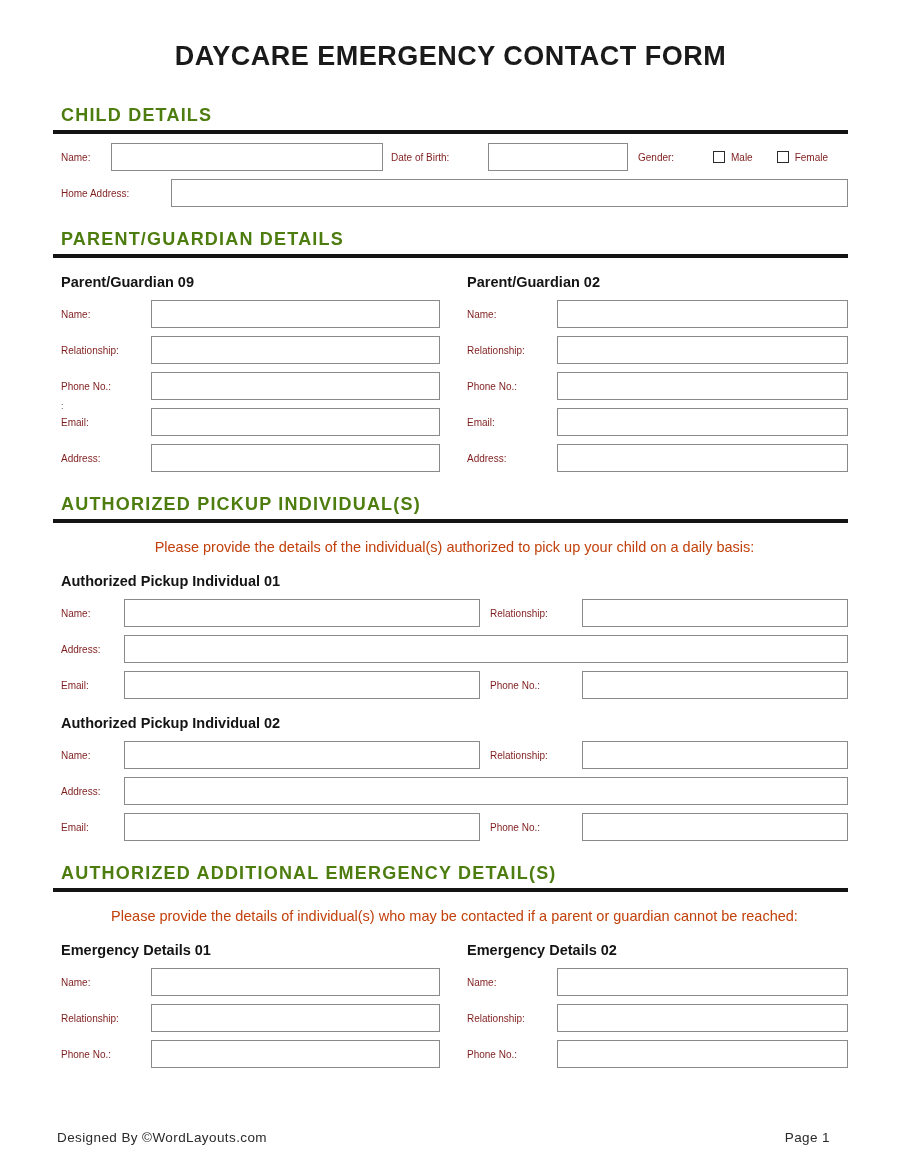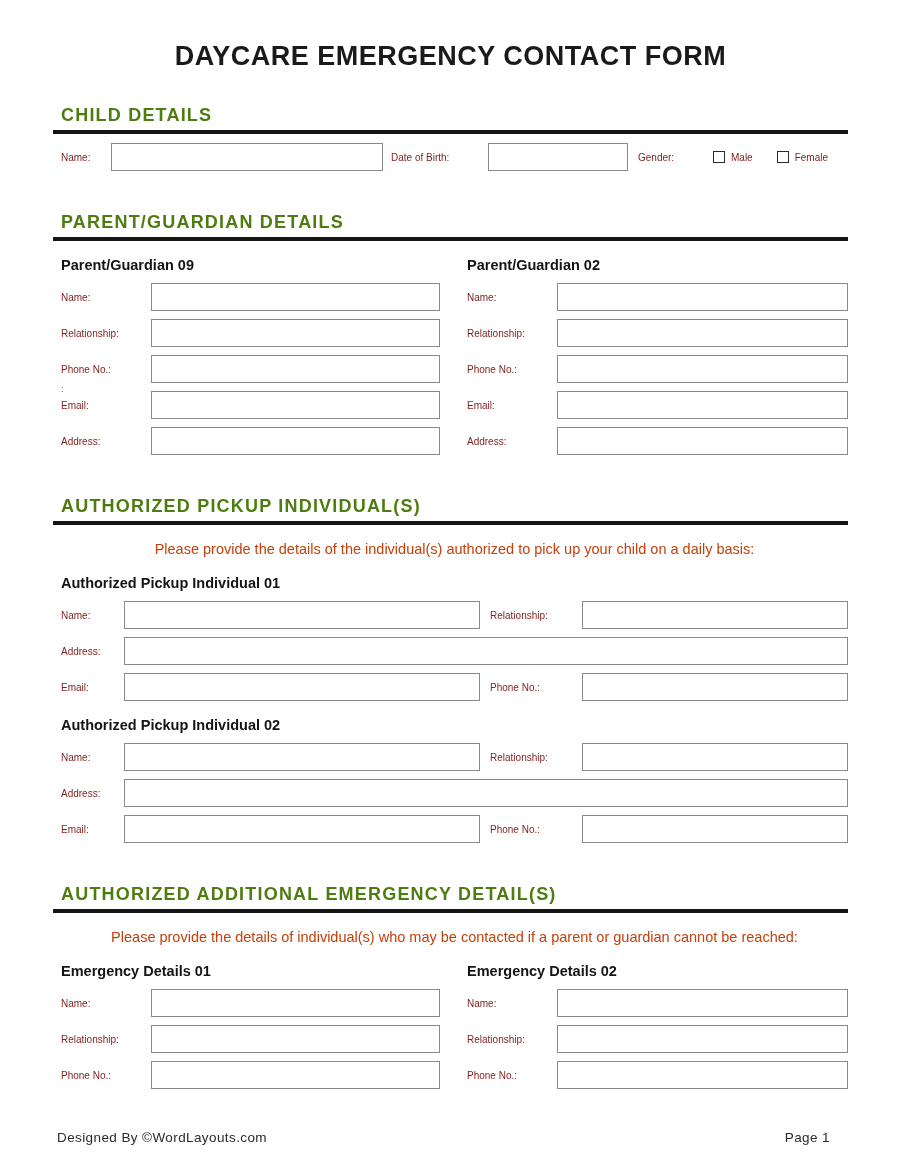--- a/index.html
+++ b/index.html
@@ -14,21 +14,21 @@
     text-align:center; font-size:27px; font-weight:bold; letter-spacing:.5px;
     line-height:32px; color:#1a1a1a;
   }
 
   .section-heading {
     font-size:18px; font-weight:bold; letter-spacing:1.2px; line-height:22px;
     margin-left:8px; color:#4d7c0f;
   }
   .rule { height:4px; background:#141414; margin-top:4px; }
 
-  .m-top-section { margin-top:40px; }
+  .m-top-section { margin-top:21px; }
 
   .row { display:flex; align-items:center; margin-left:8px; }
   .lbl { font-size:10px; color:#7f1d1d; white-space:nowrap; flex:0 0 auto; }
   .inp {
     height:28px; border:1px solid #8a8a8a; background:#fff; outline:none;
     font:14px "Liberation Sans", sans-serif; padding:0 6px; color:#1c1c1c;
   }
   .flex1 { flex:1 1 auto; min-width:0; }
 
   
@@ -90,20 +90,24 @@
     <span class="chk-group">
       <span class="chk"></span>
       <span class="lbl">Male</span>
     </span>
     <span class="chk-group">
       <span class="chk"></span>
       <span class="lbl">Female</span>
     </span>
   </div>
 
+  <div class="row child-row2">
+    <span class="lbl w-home-lbl">Home Address:</span>
+    <input class="inp flex1" type="text" value="" style="">
+  </div>
 
   <div class="section-heading m-top-section">PARENT/GUARDIAN DETAILS</div>
   <div class="rule"></div>
 
   <div class="cols">
     <div class="col-l">
       <div class="subheading">Parent/Guardian 09</div>
       <div class="fieldrow">
         <span class="lbl">Name:</span>
         <input class="inp flex1" type="text" value="" style="">

